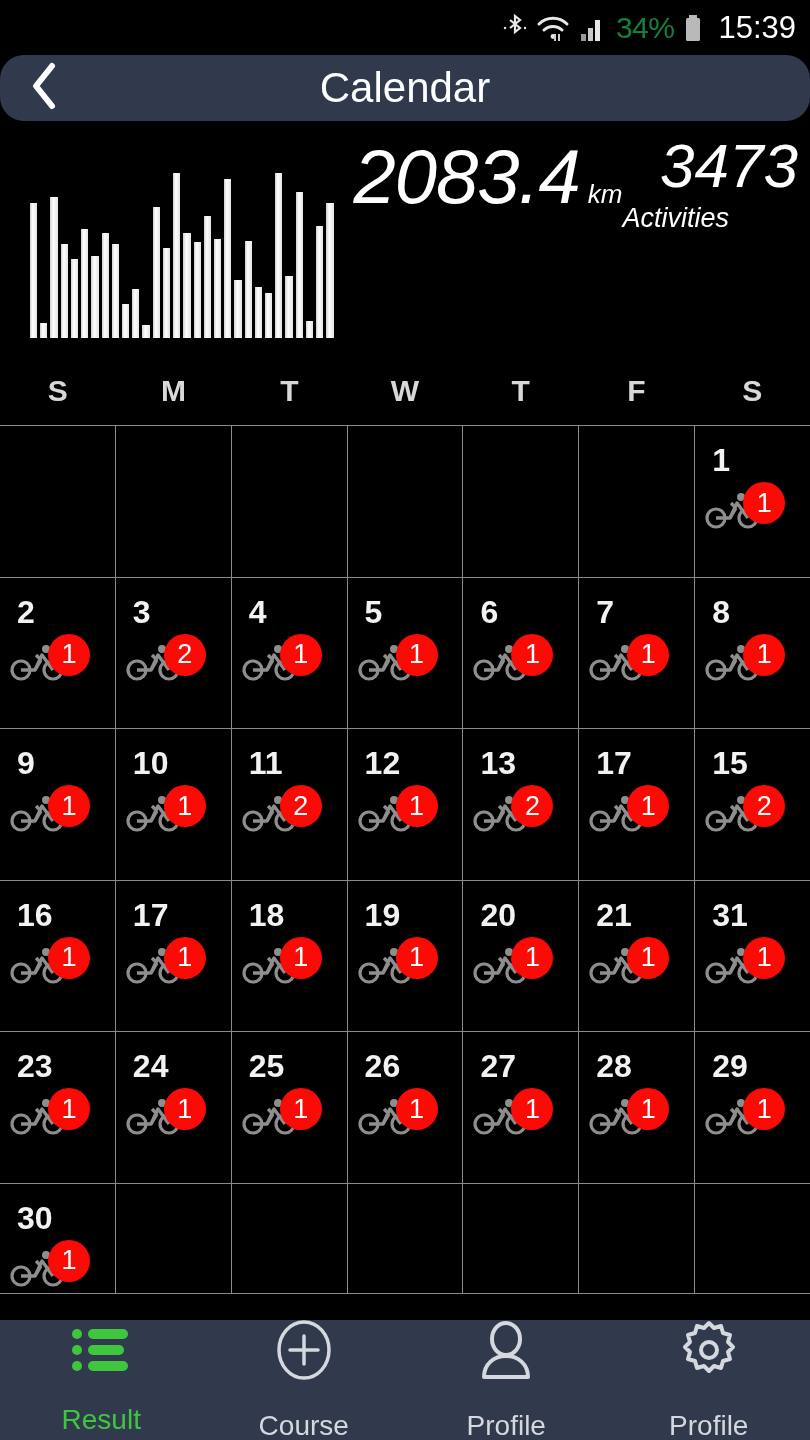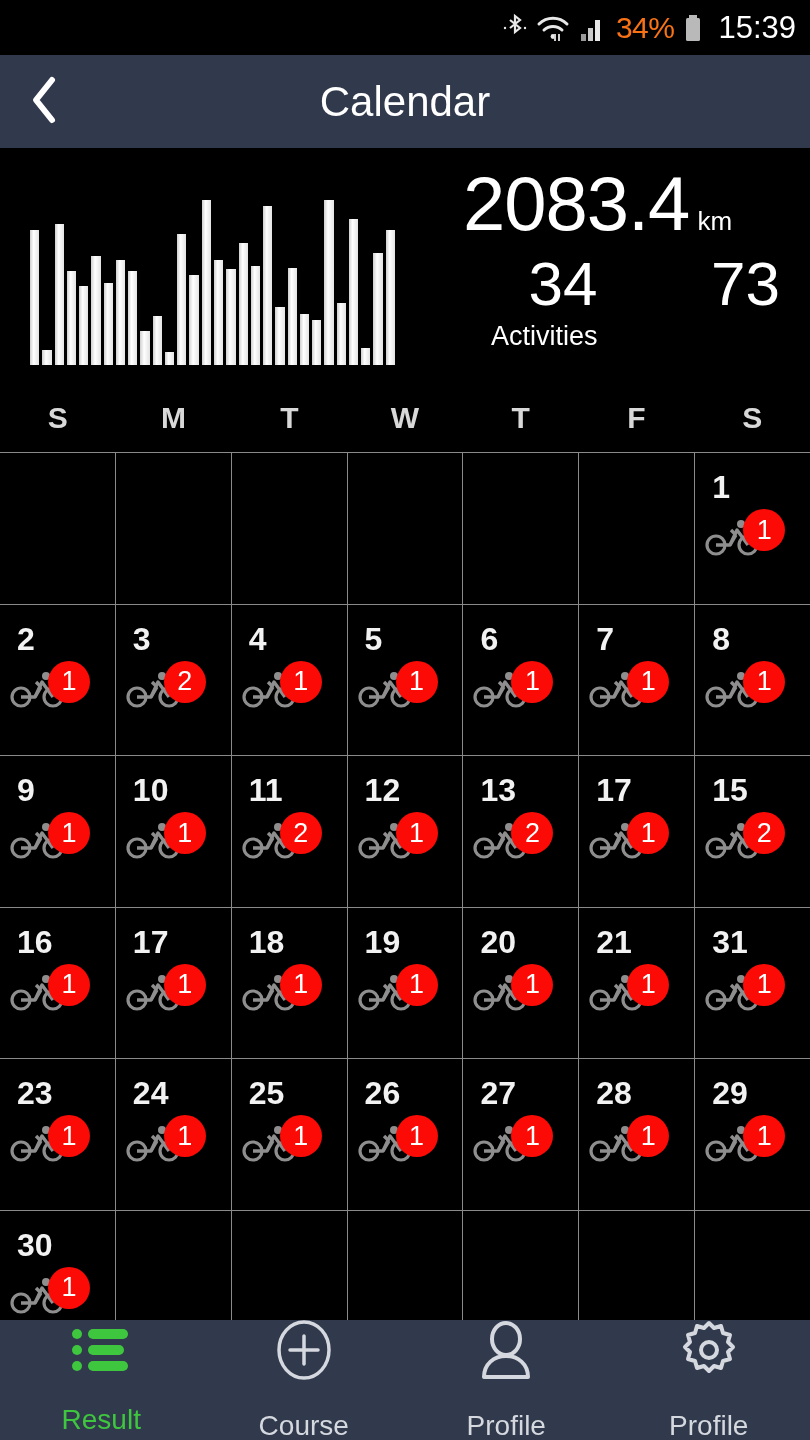--- a/index.html
+++ b/index.html
@@ -10,27 +10,27 @@
     overflow:hidden;
   }
 
   
   .statusbar{
     height:55px; background:#000; color:#e8e8e8;
     display:flex; align-items:center; justify-content:flex-end;
     padding-right:14px; gap:9px;
   }
   .sb-icon{ display:flex; align-items:center; }
-  .sb-text{ font-size:30px; letter-spacing:-0.5px; color:#f97316; }
+  .sb-text{ font-size:30px; letter-spacing:-0.5px; color:#15803d; }
   .sb-time{ font-size:31px; color:#fff; margin-left:6px; }
 
   
   .header{
-    height:93px; background:#303a4c;
-    display:flex; align-items:center; position:relative;
+    height:66px; background:#303a4c;
+    display:flex; align-items:center; position:relative;border-radius:24px;
   }
   .back-btn{
     width:90px; height:93px; display:flex;
     align-items:center; justify-content:center; cursor:pointer;
   }
   .header-title{
     position:absolute; left:0; right:0; text-align:center;
     font-size:42px; color:#fff; font-weight:400; pointer-events:none;
   }
 
@@ -45,21 +45,21 @@
   .chart{
     width:100%; height:165px;
     display:flex; align-items:flex-end; gap:3px;
   }
   .bar{
     flex:1 1 0;
     background:linear-gradient(to right,#cfcfcf 0%,#ffffff 40%,#e3e3e3 100%);
     min-width:2px;
   }
 
-  .stats{ flex:1; display:flex; flex-direction:column; padding-right:30px;}
+  .stats{ flex:1; display:flex; padding-right:12px;font-style:italic;}
   .stat-distance{
     display:flex; align-items:baseline; justify-content:center;
     margin-top:4px;
   }
   .stat-distance .num{ font-size:76px; color:#fff; font-weight:300; letter-spacing:-1px;}
   .stat-distance .unit{ font-size:26px; color:#fff; margin-left:8px; }
 
   .stat-row{ display:flex; margin-top:6px; }
   .stat-cell{ flex:1; text-align:right; }
   .stat-cell .num{ font-size:62px; color:#fff; font-weight:300; line-height:1.0;}

